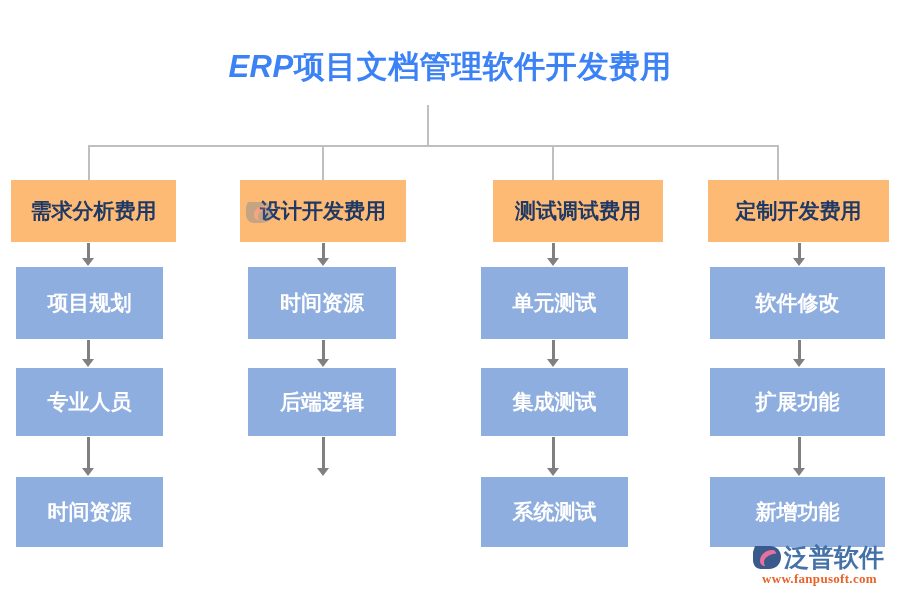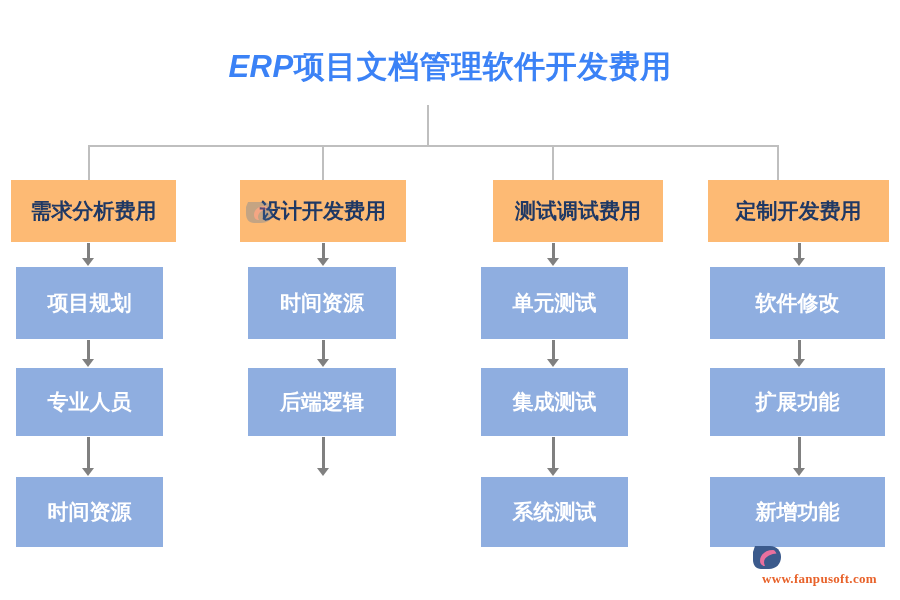--- a/index.html
+++ b/index.html
@@ -251,16 +251,17 @@
     <div class="shaft" style="height:32px;"></div>
       <div class="head" style="top:31px;"></div>
   </div>
   <div class="node item" style="left:710px; top:477px; width:175px; height:70px;">新增功能</div>
 
   <div id="logo">
     <svg id="logo-mark" viewBox="0 0 30 28">
       <path d="M3 3 L18 3 C25 3 29 8 29 14 C29 21 24 26 17 26 L9 26 C4 26 1 22 1 17 L1 9 Z" fill="#3B5A8C"></path>
       <path d="M21 7 C13 7 8 12 8 18 C8 21 10 23 13 23 C11 19 12 15 17 12.5 C19.5 11.2 22 10.5 24.5 10.5 C23.6 8.6 22.5 7 21 7 Z" fill="#E8709E"></path>
     </svg>
+    <div id="logo-word">泛普软件</div>
     <div id="logo-url">www.fanpusoft.com</div>
   </div>
 
 </div>
 
 </body></html>

